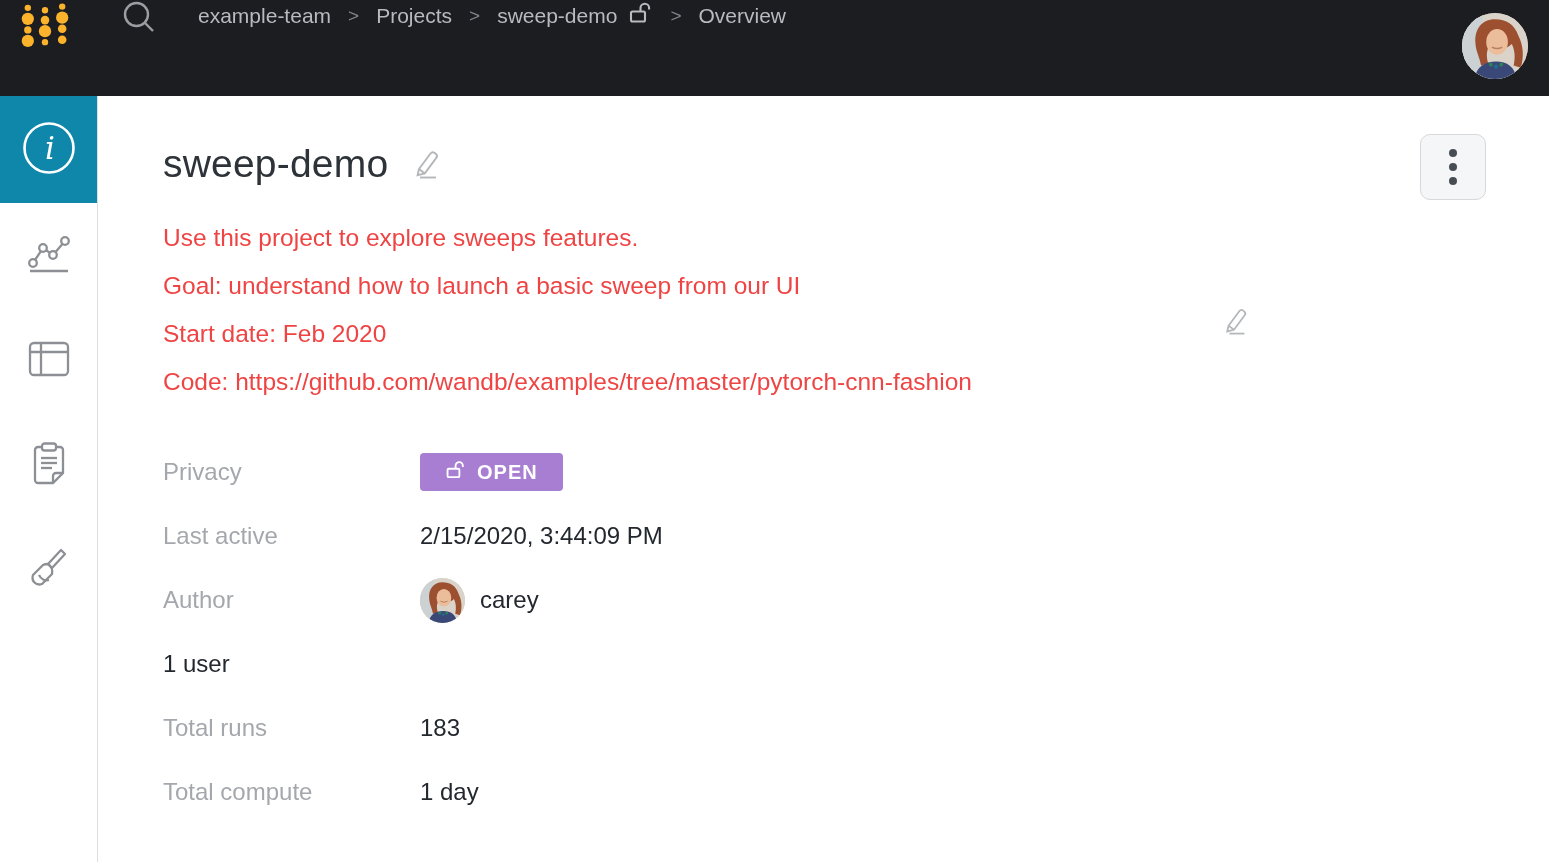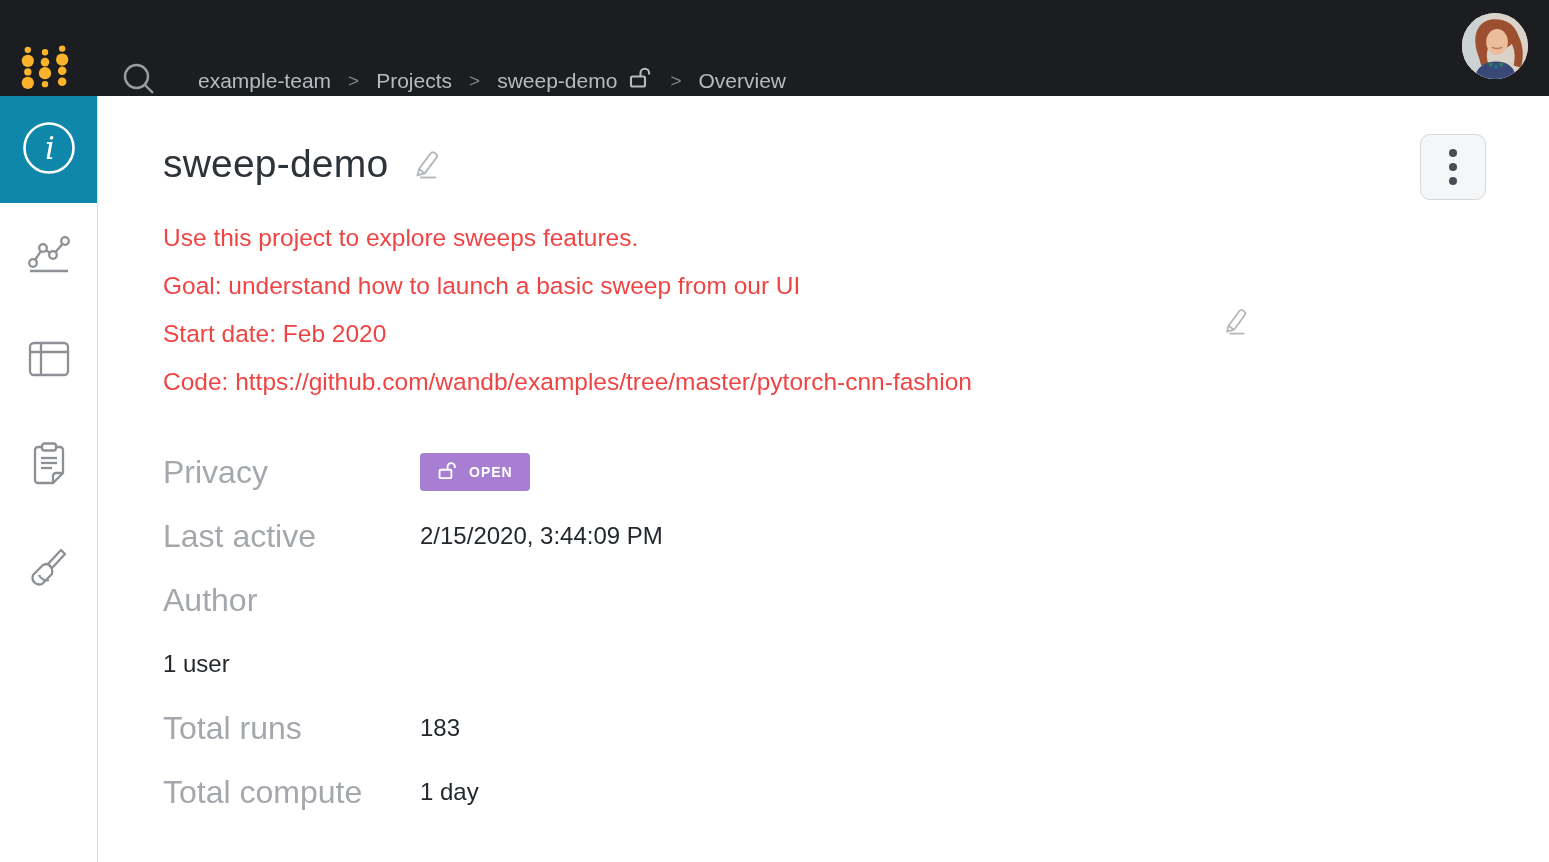--- a/index.html
+++ b/index.html
@@ -7,21 +7,21 @@
   body {
     font-family: "Liberation Sans", sans-serif;
     background: #ffffff;
     position: relative;
   }
 
   
   .topbar {
     position: absolute; top: 0; left: 0; right: 0; height: 96px;
     background: #1b1d21;
-    display: flex; align-items: flex-end;
+    display: flex; align-items: flex-start;
   }
   .logo { margin-left: 18px; flex: 0 0 auto; }
   .search-btn { margin-left: 50px; flex: 0 0 auto; cursor: pointer; display: flex; align-items: center; }
   .breadcrumb {
     margin-left: 42px;
     display: flex; align-items: center; gap: 17px;
     font-size: 21px; color: #b7babe;
   }
   .crumb { cursor: pointer; }
   .crumb-sep { color: #83878d; font-size: 19px; }
@@ -58,28 +58,28 @@
     background: #f5f6f7; border: 1px solid #d6d8da; border-radius: 10px;
     display: flex; align-items: center; justify-content: center;
     cursor: pointer;
   }
 
   .desc { margin: 28px 0 0 65px; font-size: 24.5px; line-height: 48px; color: #ef4444; }
   .desc-pencil { position: absolute; top: 210px; left: 1124px; }
 
   .details { margin: 34px 0 0 65px; }
   .detail-row { display: flex; align-items: center; height: 64px; }
-  .detail-label { width: 257px; font-size: 32px; color: #a4a8ad; }
+  .detail-label { width: 257px; font-size: 24px; color: #a4a8ad; }
   .detail-value { font-size: 24px; color: #23282e; display: flex; align-items: center; }
 
   .privacy-badge {
     display: inline-flex; align-items: center; gap: 10px;
     background: #a77ed2; color: #ffffff;
-    font-size: 14px; font-weight: 700; letter-spacing: 1px;
-    height: 38px; padding: 0 17px; border-radius: 4px;
+    font-size: 20px; font-weight: 700; letter-spacing: 1px;
+    height: 38px; padding: 0 25px; border-radius: 4px;
     cursor: pointer;
   }
   .author-value { display: flex; align-items: center; gap: 15px; }
   .avatar-small {
     width: 45px; height: 45px; border-radius: 50%; overflow: hidden;
     background: #d8d3ca; flex: 0 0 auto;
   }
   .author-name { cursor: pointer; }
 </style>
 </head>
@@ -249,20 +249,36 @@
       </div>
     </div>
 
     <div class="detail-row">
       <div class="detail-label">Last active</div>
       <div class="detail-value">2/15/2020, 3:44:09 PM</div>
     </div>
 
     <div class="detail-row">
       <div class="detail-label">Author</div>
+      <div class="detail-value author-value">
+        <span class="avatar-small">
+          <svg class="avatar-svg" viewBox="0 0 64 64" xmlns="http://www.w3.org/2000/svg">
+            <rect width="64" height="64" fill="#d9d3c9"></rect>
+            <rect x="0" width="20" height="64" fill="#ccd2d4"></rect>
+            <path d="M32 6 C19 6 12 16 13 29 c0.6 9 4 13 5.5 22 l7-2 c-2.2-7-1.4-11-0.2-15 c8 2.5 17.5 1.5 23-4 c2.8 6 3.6 12 1.8 21 l7 2 c3-11 2.6-21-2.4-31 C51 11 43 6 32 6 z" fill="#9c5030"></path>
+            <ellipse cx="34" cy="28" rx="10.5" ry="12.5" fill="#ecbd9b"></ellipse>
+            <path d="M29 33 q5 3 10 0" stroke="#b9805f" stroke-width="1.4" fill="none"></path>
+            <path d="M12 64 c2-12 10-17 21-17 c11 0 18 5 20 17 z" fill="#3a4878"></path>
+            <circle cx="28" cy="50" r="2" fill="#2e7d5b"></circle>
+              <circle cx="33" cy="52" r="2" fill="#1f6e8c"></circle>
+              <circle cx="38" cy="50" r="2" fill="#2e7d5b"></circle>
+          </svg>
+        </span>
+        <span class="author-name">carey</span>
+      </div>
     </div>
 
     <div class="detail-row">
       <div class="detail-value">1 user</div>
     </div>
 
     <div class="detail-row">
       <div class="detail-label">Total runs</div>
       <div class="detail-value">183</div>
     </div>

